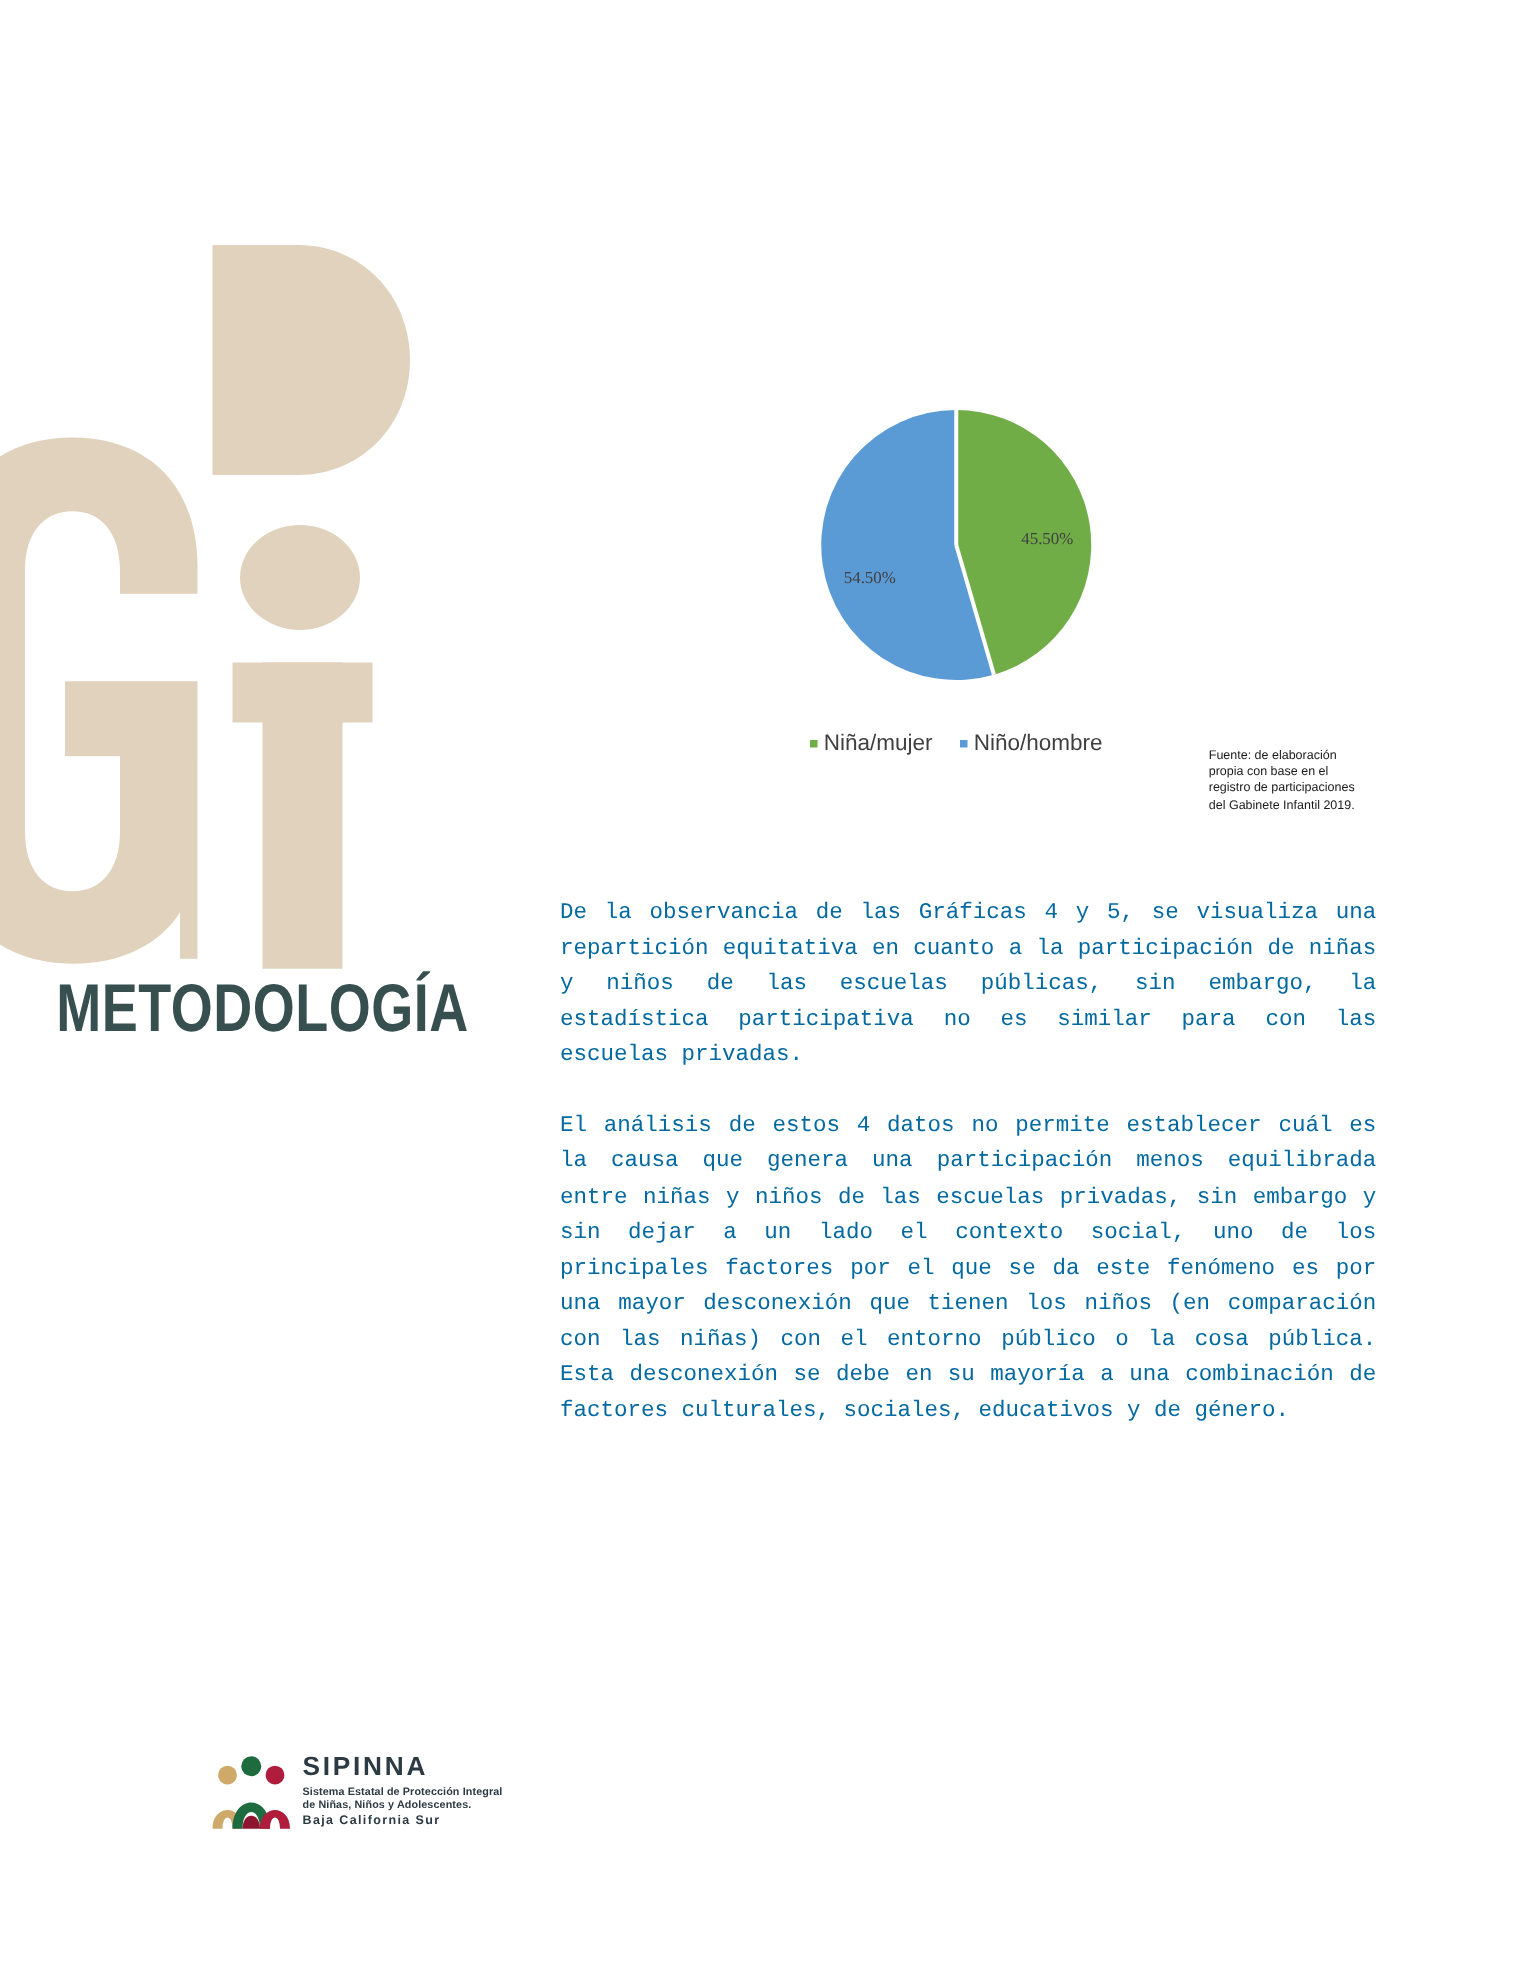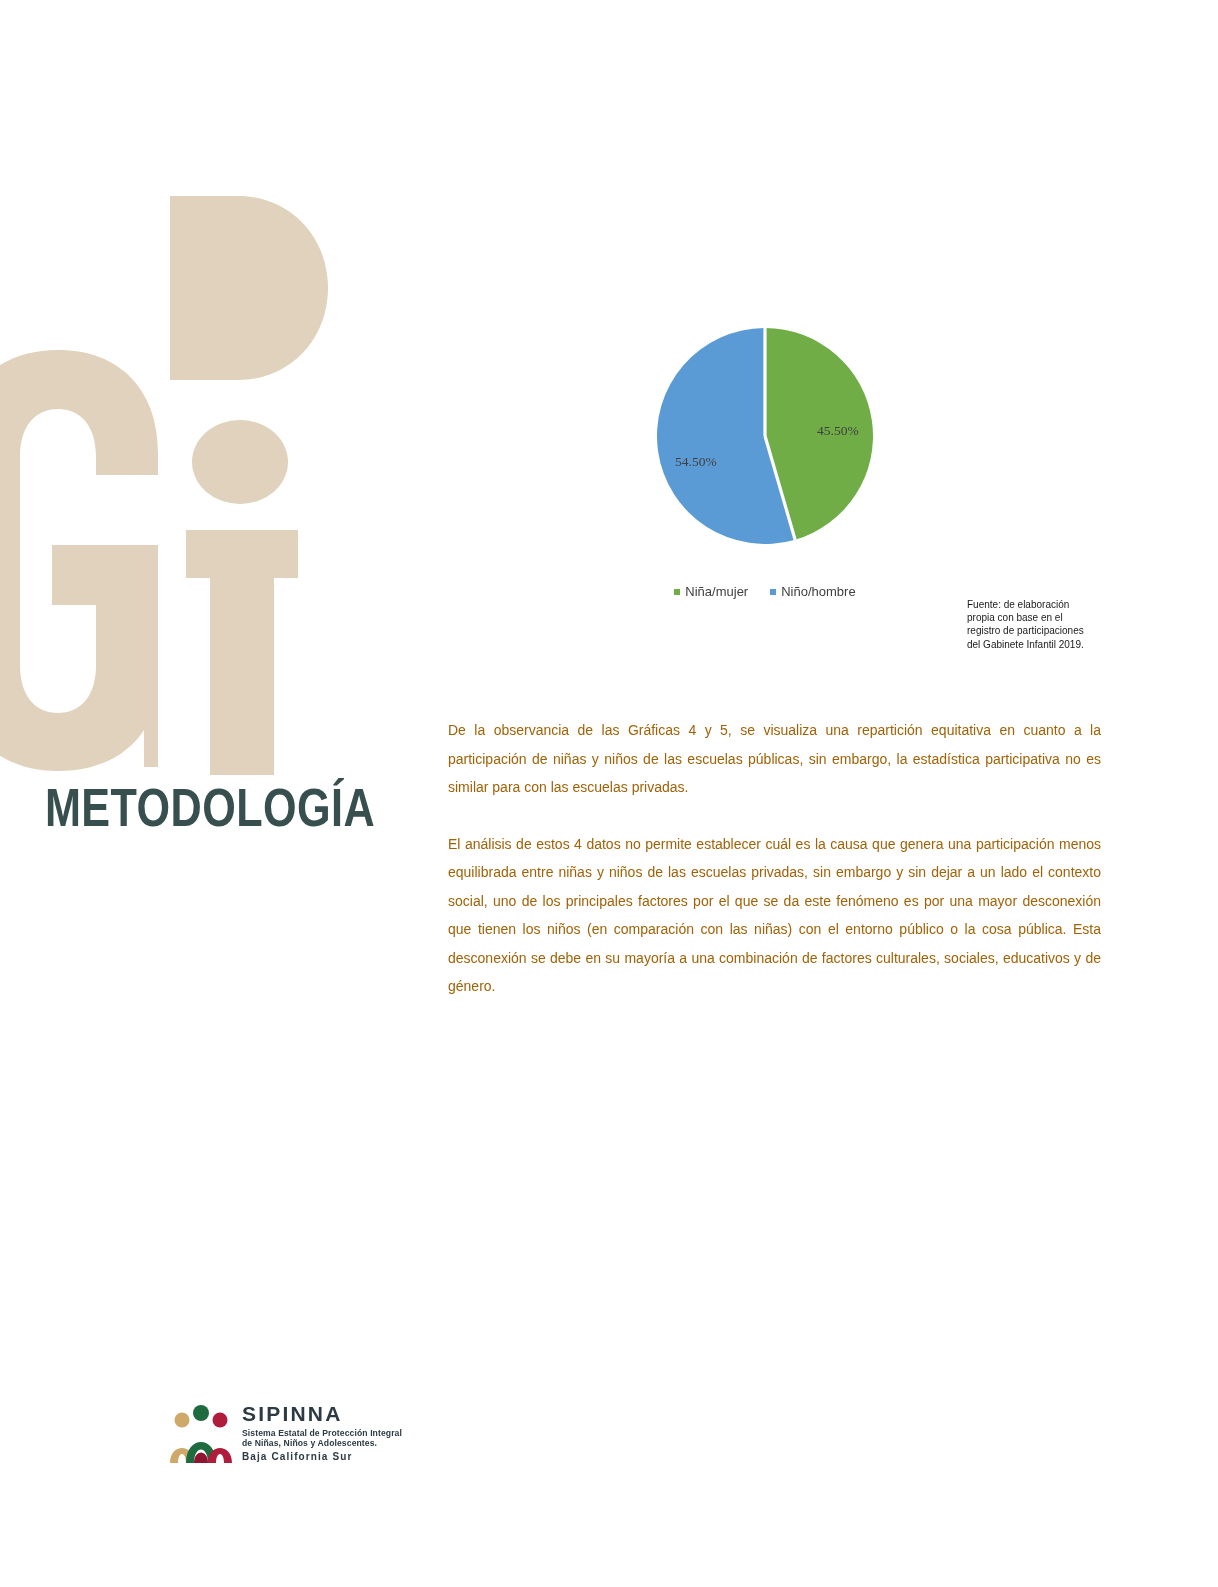--- a/index.html
+++ b/index.html
@@ -98,21 +98,21 @@
     gap: 5px;
     white-space: nowrap;
   }
   .legend-swatch {
     width: 6px;
     height: 6px;
     display: inline-block;
   }
   .legend-text {
     font-family: "Liberation Sans", sans-serif;
-    font-size: 13px;
+    font-size: 18px;
     color: #404040;
   }
 
   
   #source-note {
     position: absolute;
     left: 967px;
     top: 598px;
     width: 140px;
     font-family: "Liberation Sans", sans-serif;
@@ -123,25 +123,25 @@
 
   
   #body-text {
     position: absolute;
     left: 448px;
     top: 716px;
     width: 653px;
   }
   #body-text p {
     margin: 0 0 28px 0;
-    font-family: Liberation Sans, sans-serif;
-    font-size: 14px;
+    font-family: Liberation Mono, monospace;
+    font-size: 18px;
     line-height: 28.5px;
     text-align: justify;
-    color: #a16207;
+    color: #0369a1;
   }
   #body-text p:last-child { margin-bottom: 0; }
 
   
   #sipinna {
     position: absolute;
     left: 168px;
     top: 1400px;
     display: flex;
     align-items: flex-end;

